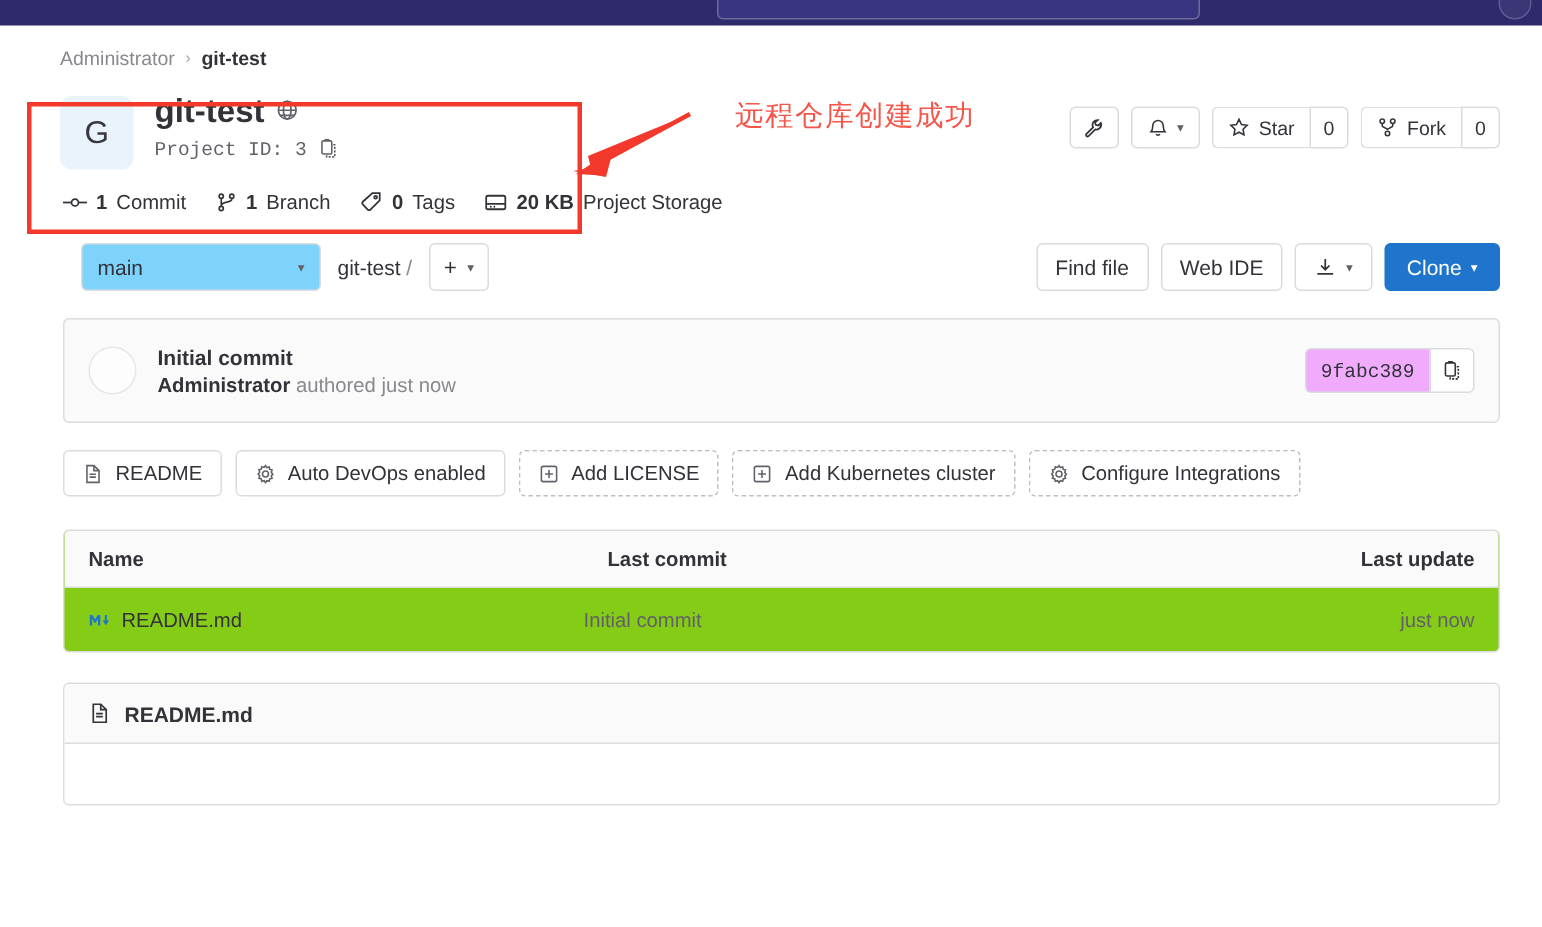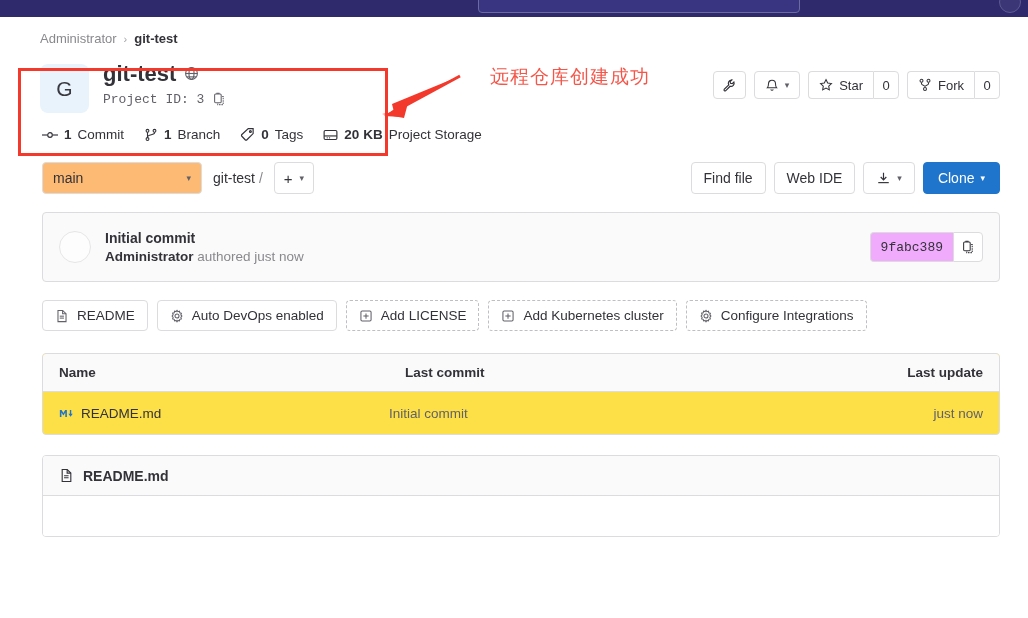--- a/index.html
+++ b/index.html
@@ -143,26 +143,27 @@
   
   .ref-bar {
     display: flex; align-items: center; justify-content: space-between;
     padding: 20px 28px 0 42px;
   }
   .ref-left { display: flex; align-items: center; gap: 11px; }
   .branch-select {
     width: 160px; height: 32px;
     border: 1px solid #dcdcde;
     border-radius: 4px;
-    background: #fdba74;
+    background: #7dd3fc;
     display: flex; align-items: center; justify-content: space-between;
     padding: 0 10px;
     font-size: 14px;
     color: #333238;
     cursor: pointer;
+    margin-left: 12px;
   }
   .path-crumb { font-size: 14px; color: #333238; }
   .path-crumb .slash { color: #89888d; }
   .plus-btn {
     height: 32px; padding: 0 9px;
     border: 1px solid #dcdcde; border-radius: 4px; background: #fff;
     display: inline-flex; align-items: center; gap: 7px;
     cursor: pointer; font-size: 15px; color: #333238;
   }
   .ref-right { display: flex; align-items: center; gap: 8px; }
@@ -228,21 +229,21 @@
   }
   .chip.dashed { border-style: dashed; border-color: #bfbfc3; }
   .chip-ico { color: #626168; display:flex; align-items:center; }
 
   
   .file-table {
     margin: 22px 28px 0 42px;
     border: 1px solid #dcdcde;
     border-radius: 4px;
     overflow: hidden;
-    background: #fde047;
+    background: #84cc16;
   }
   .ft-head {
     background: #fafafa;
     border-bottom: 1px solid #dcdcde;
     display: flex;
     height: 38px;
     align-items: center;
     font-size: 13.5px;
     font-weight: bold;
     color: #333238;

